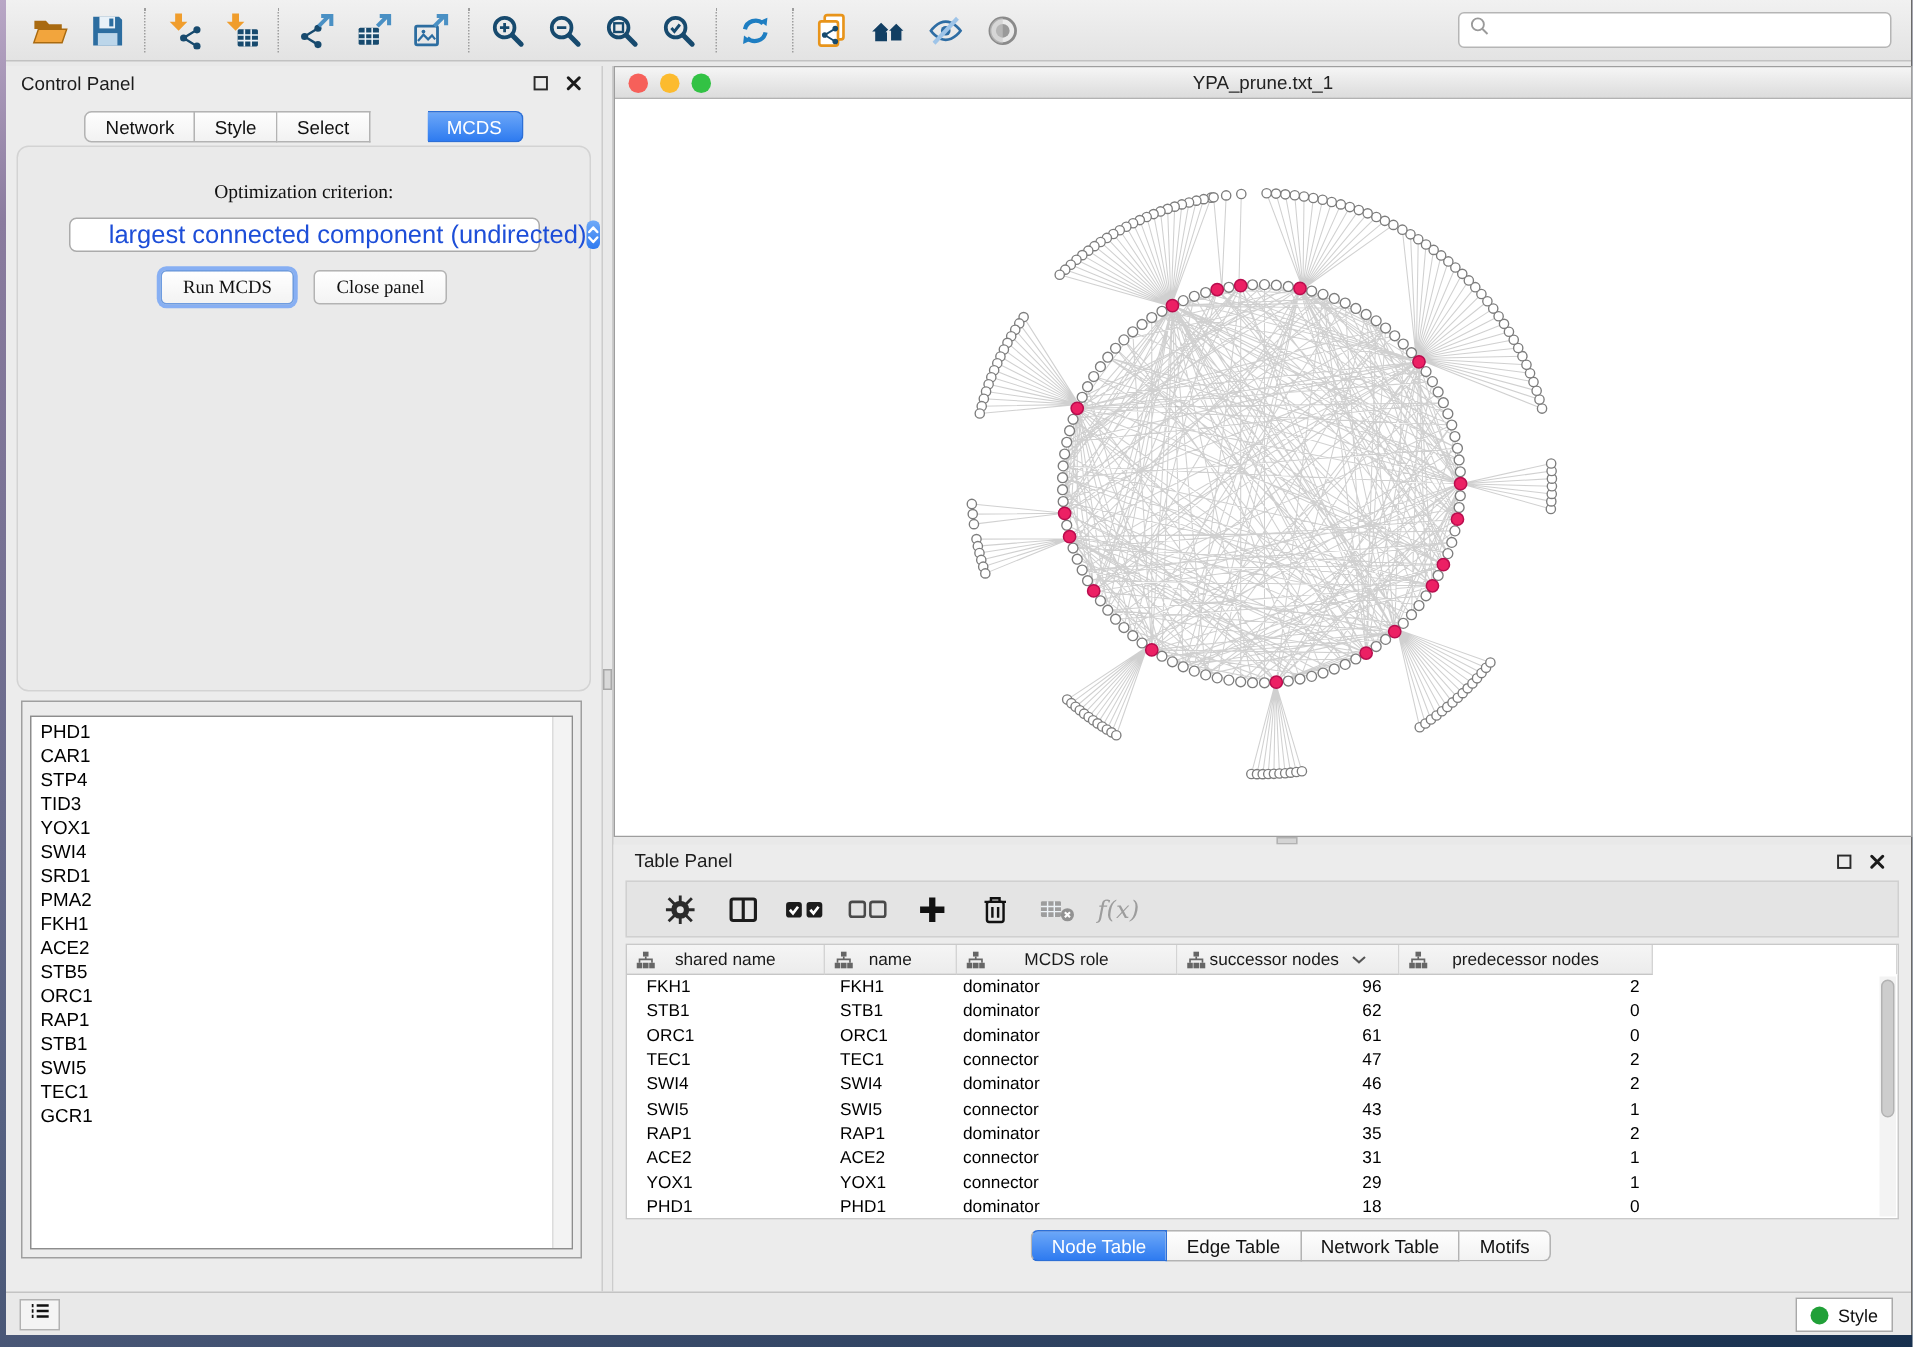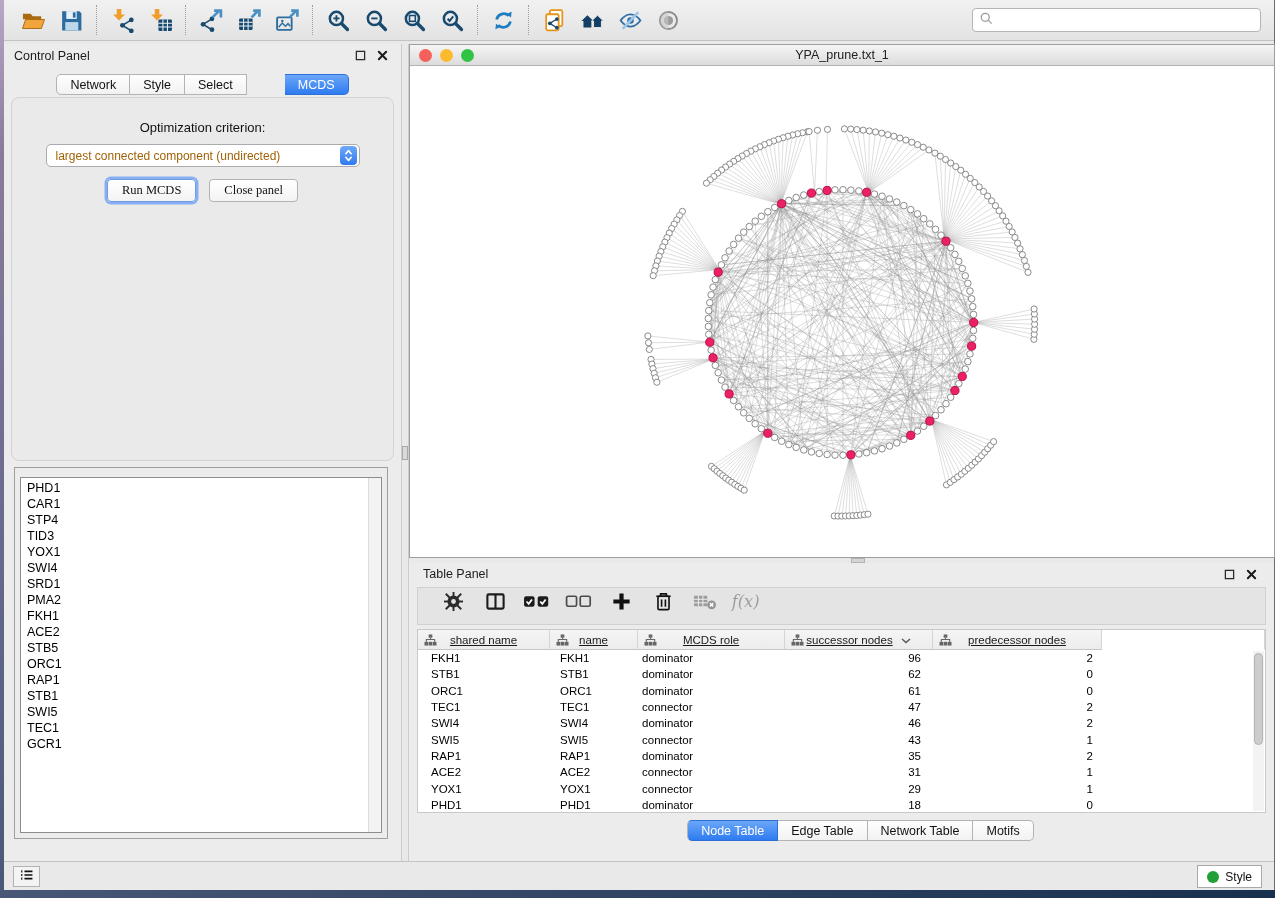--- a/index.html
+++ b/index.html
@@ -34,24 +34,24 @@
   .seg { display:flex; }
   .seg-btn { height:21px; padding:0 13px; font-size:12.5px; font-family:"Liberation Sans",sans-serif;
     background:linear-gradient(#fefefe,#f2f2f2); border:1px solid #b3b3b3; border-left:none; color:#111; cursor:default; }
   .seg-btn:first-child { border-left:1px solid #b3b3b3; border-radius:5px 0 0 5px; }
   .seg-btn:last-child { border-radius:0 5px 5px 0; }
   .seg-selected { background:linear-gradient(#6ca7f8,#2e7bf0); color:#fff; border-color:#2d6fd6;margin-left:38px; }
   .cp-tabs-row { display:flex; justify-content:center; margin-top:7px; }
 
   .cp-card { position:absolute; left:7px; right:7px; top:53px; height:364px;
     background:#eaeaea; border:1px solid #d3d3d3; border-radius:8px; }
-  .opt-label { text-align:center; font-size:13px; color:#111; margin-top:22px; }
+  .opt-label { text-align:center; font-size:13px; color:#111; margin-top:22px;font-family:Liberation Serif, serif; }
   .select-box { width:314px; height:23px; margin:9px auto 0; background:#fff; border:1px solid #ababab;
     border-radius:5px; display:flex; align-items:center; }
-  .select-value { flex:1; font-size:12px; color:#a16207; padding-left:9px; white-space:nowrap; }
+  .select-value { flex:1; font-size:17px; color:#1d4ed8; padding-left:26px; white-space:nowrap; }
   .select-stepper { width:17px; height:19px; margin-right:2px; border-radius:4px;
     background:linear-gradient(#6faaf8,#2f7af0); display:flex; align-items:center; justify-content:center; }
   .select-stepper svg { width:9px; height:15px; }
   .cp-buttons { display:flex; justify-content:center; gap:13px; margin-top:12px; }
   .btn { height:23px; padding:0 14px; font-size:12.5px; background:linear-gradient(#ffffff,#f3f3f3);
     border:1px solid #b3b3b3; border-radius:4px; color:#111; font-family:Liberation Serif, serif; }
   .btn-focused { box-shadow:0 0 0 2.5px rgba(110,160,245,.8); border-color:#6e9ce0; }
 
   .result-group { position:absolute; left:10px; right:13px; top:423px; height:372px; border:1px solid #9f9f9f; }
   .result-legend { position:absolute; top:-8px; left:6px; background:#0369a1; padding:0 3px; font-size:12.5px; color:#111;margin-top:26px; }
@@ -75,27 +75,27 @@
   .light { width:13px; height:13px; border-radius:50%; }
   .net-title { position:absolute; left:0; right:0; text-align:center; font-size:12.5px; color:#222; }
   .net-canvas { position:absolute; left:0; top:21px; right:0; bottom:0; background:#ffffff; }
   .net-canvas svg { width:100%; height:100%; display:block; }
 
   
   .table-panel { position:absolute; left:405px; right:0; top:522px; bottom:0; background:#ececec; }
   .tp-titlebar { height:22px; display:flex; align-items:center; padding:0 14px; }
   .tp-toolbar { margin:2px 8px 0; height:38px; background:#e4e4e4; border:1px solid #d0d0d0;
     display:flex; align-items:center; padding-left:14px; gap:0; }
-  .tp-btn { width:42px; height:30px; display:flex; justify-content:center; }
+  .tp-btn { width:42px; height:30px; display:flex; align-items:center; justify-content:center; }
   .tp-btn svg { height:21px; }
   .tp-btn.disabled { opacity:.95; }
   .table-wrap { position:relative; margin:4px 8px 0; background:#fff; border:1px solid #c9c9c9; height:184px; overflow:hidden; }
   .thead { display:grid; grid-template-columns:132px 88px 147px 148px 169px 1fr; height:20px; }
   .th { position:relative; background:linear-gradient(#f5f5f5,#ececec); border-right:1px solid #d4d4d4; border-bottom:1px solid #c6c6c6;
-    display:flex; align-items:center; justify-content:center; font-size:11.5px; color:#1a1a1a;text-decoration:underline; }
+    display:flex; align-items:center; justify-content:center; font-size:11.5px; color:#1a1a1a; }
   .th .cticon { position:absolute; left:6px; top:4px; }
   .th-fill { background:#fff; border-bottom:1px solid #fff; }
   .sort-ic { margin-left:8px; }
   .tr { display:grid; grid-template-columns:132px 88px 147px 148px 169px 1fr; height:16.3px; align-items:center; }
   .td { font-size:11.5px; color:#000; white-space:nowrap; }
   .td.c0 { padding-left:13px; } .td.c1 { padding-left:10px; } .td.c2 { padding-left:4px; }
   .td.c3 { text-align:right; padding-right:12px; } .td.c4 { text-align:right; padding-right:9px; }
   .tbl-vscroll { position:absolute; right:1px; top:21px; width:11px; bottom:1px; background:#f3f3f3; }
   .tbl-thumb { position:absolute; left:1px; right:1px; top:2px; height:92px; background:#cdcdcd; border:1px solid #b2b2b2; border-radius:6px; }
   .tp-tabs-row { display:flex; justify-content:center; margin-top:7px; }

